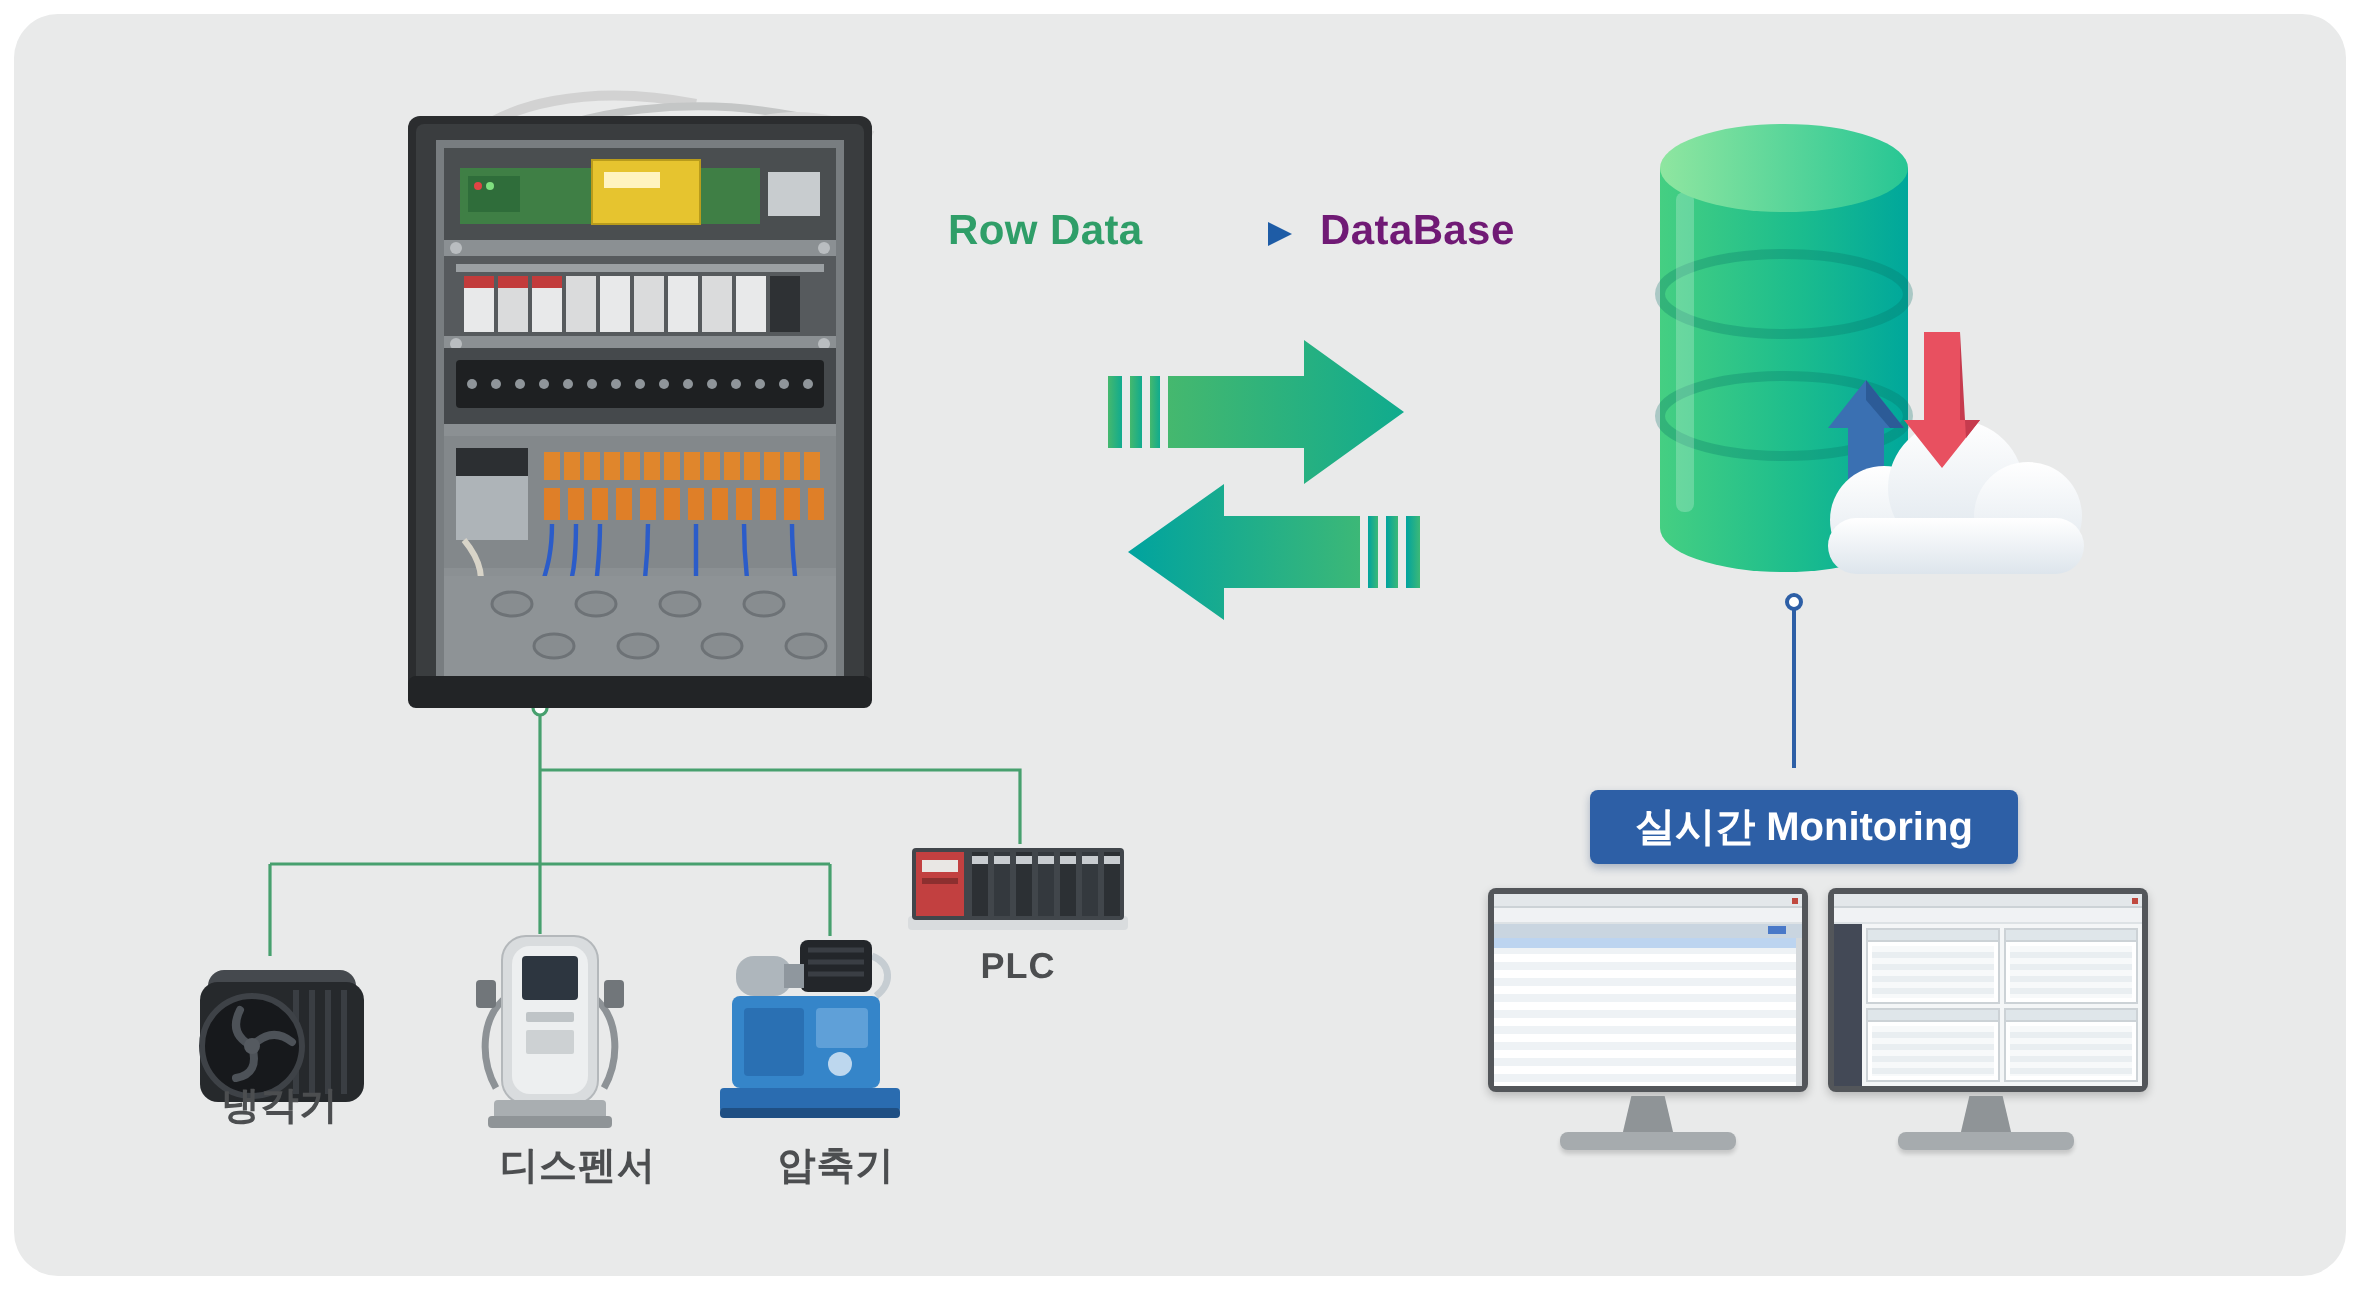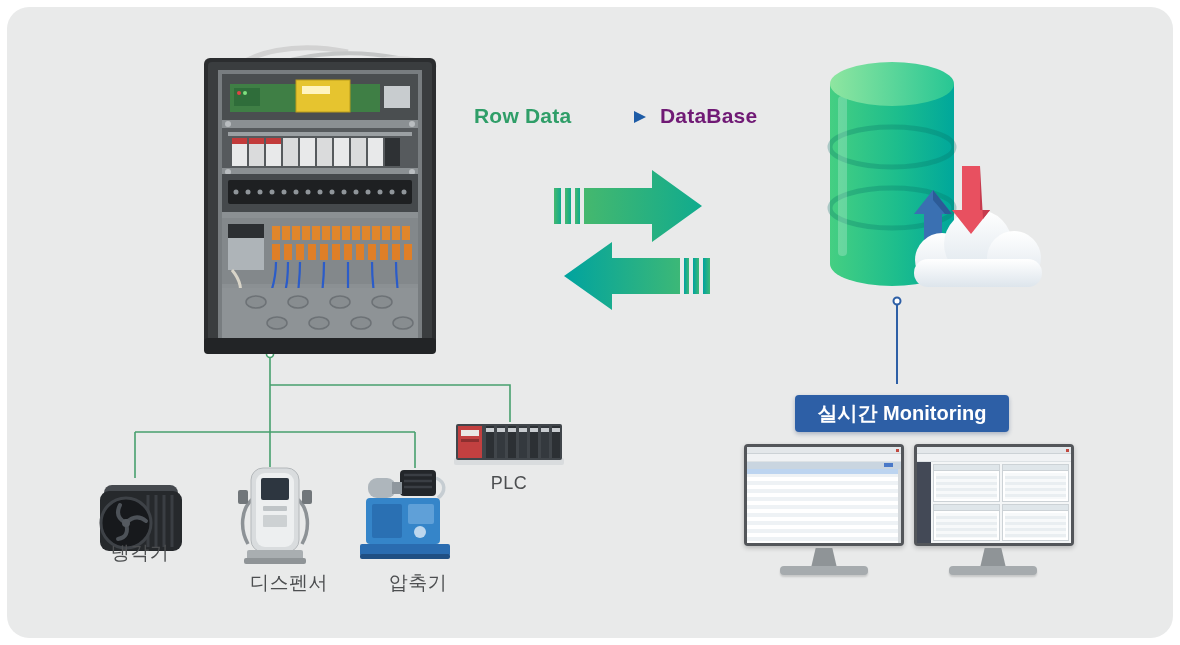--- a/index.html
+++ b/index.html
@@ -33,21 +33,21 @@
   .mpanels { flex:1; display:grid; grid-template-columns:1fr 1fr; grid-template-rows:1fr 1fr; gap:2px; padding:2px; }
   .mpanel { background:#fff; border:1px solid #ccd2d6; position:relative; }
   .mpanel::before { content:""; position:absolute; left:0; right:0; top:0; height:5px; background:#dfe6ea; border-bottom:1px solid #ccd2d6; }
   .mpanel::after { content:""; position:absolute; left:2px; right:2px; top:8px; bottom:2px;
                    background:repeating-linear-gradient(to bottom,#f7f9fa 0 3px,#e9eef1 3px 6px); }
   .mneck { position:absolute; width:26px; height:20px; background:#8f9497;
            clip-path:polygon(18% 0,82% 0,100% 100%,0 100%); }
   .mbase { position:absolute; width:88px; height:9px; background:#a6abae; border-radius:4px;
            box-shadow:0 2px 2px rgba(0,0,0,.15); }
 
-  .dev-label { position:absolute; text-align:center; font-size:19px; color:#4c4e50; letter-spacing:.5px; }
+  .dev-label { position:absolute; text-align:center; font-size:19px; color:#4c4e50; letter-spacing:.5px;font-weight:bold; }
   .dev-label.small { font-size:18px; }
 </style>
 </head>
 <body>
 
 <div class="stage">
   <div class="panel"></div>
 
   <svg class="abs" style="left:0;top:0" width="1180" height="645" viewBox="0 0 1180 645">
     <g stroke="#47a06e" stroke-width="1.6" fill="none">

